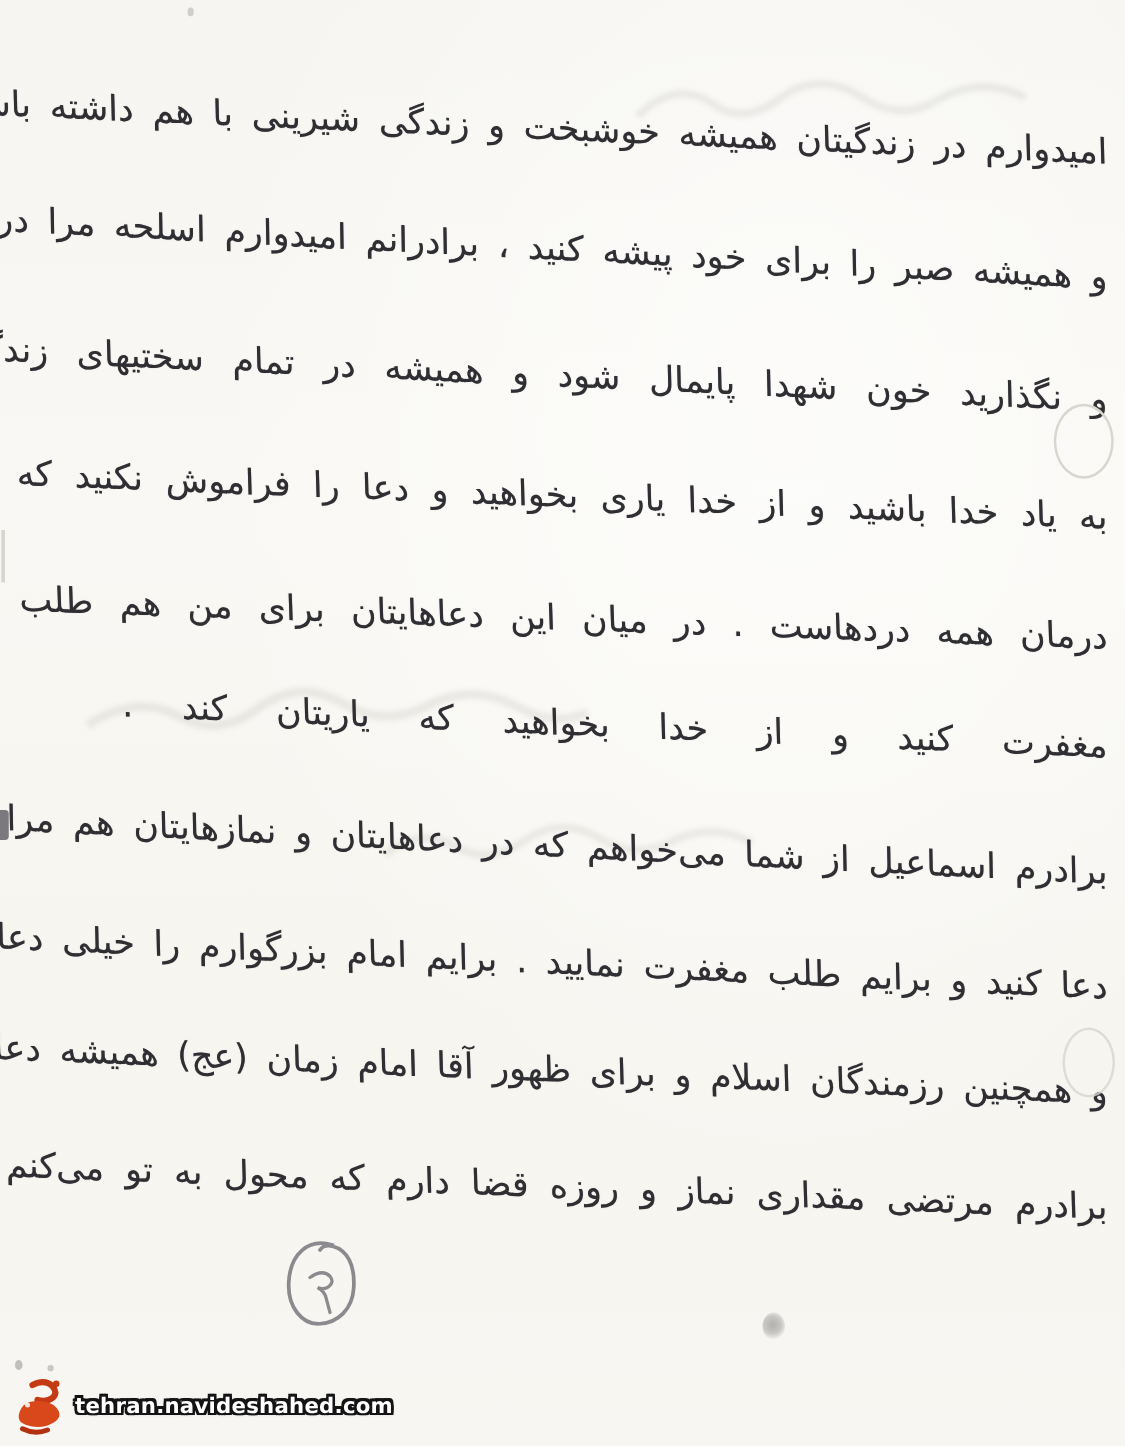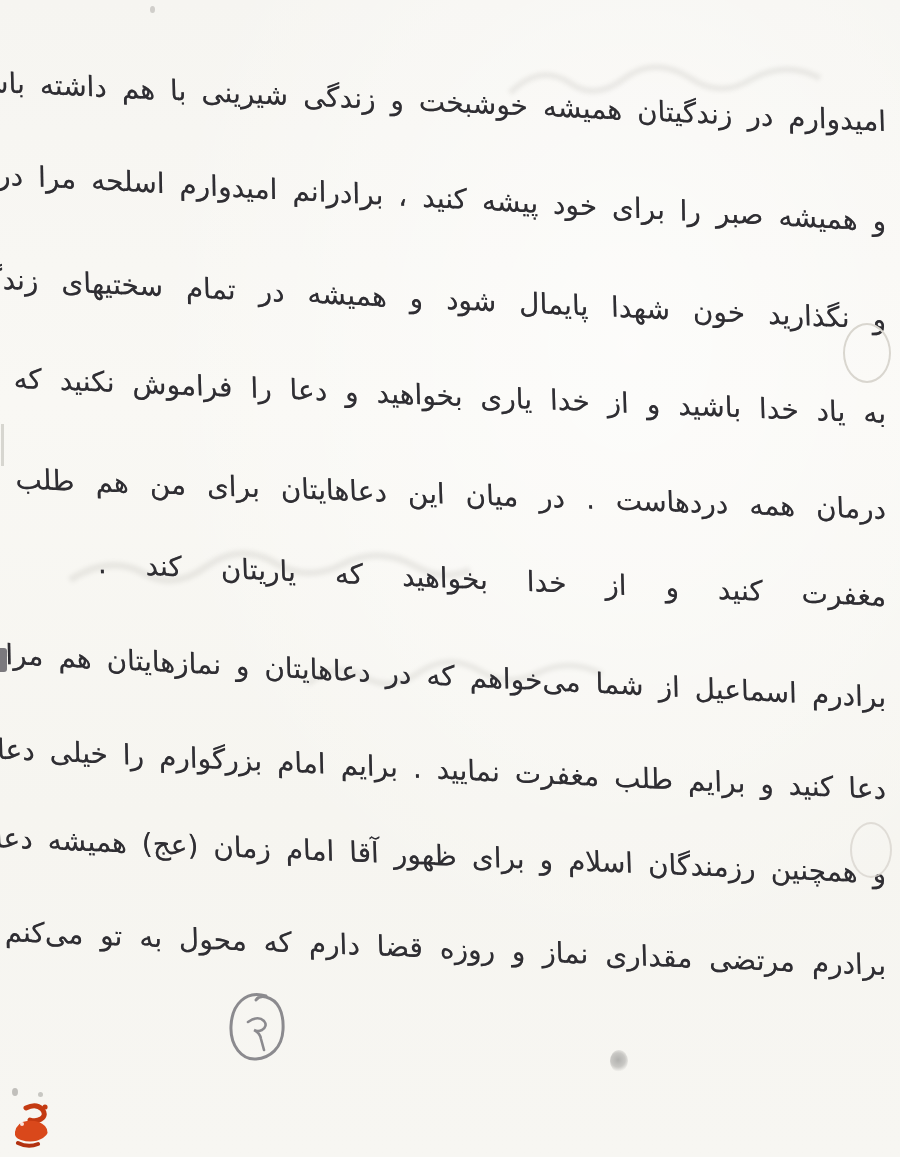--- a/index.html
+++ b/index.html
@@ -110,15 +110,16 @@
   <div class="edge-tick"></div>
 
   <div class="watermark">
     <svg class="wm-logo" viewBox="0 0 42 46">
       <path d="M14,6 q10,-5 16,1 q5,6 -1,10 q-5,3 -11,1" fill="none" stroke="#c43a12" stroke-width="5" stroke-linecap="round"></path>
       <circle cx="33" cy="5" r="2.6" fill="#c43a12"></circle>
       <path d="M3,30 q2,-10 12,-11 q12,-1 18,5 q6,7 -2,12 q-10,6 -22,2 q-7,-2 -6,-8 z" fill="#d9481b"></path>
       <path d="M6,41 q10,5 20,1" fill="none" stroke="#b23110" stroke-width="4" stroke-linecap="round"></path>
       <circle cx="10" cy="22" r="2" fill="#ffffff" opacity=".85"></circle>
     </svg>
+    <span class="wm-text">tehran.navideshahed.com</span>
   </div>
 
 </div>
 
 </body></html>

